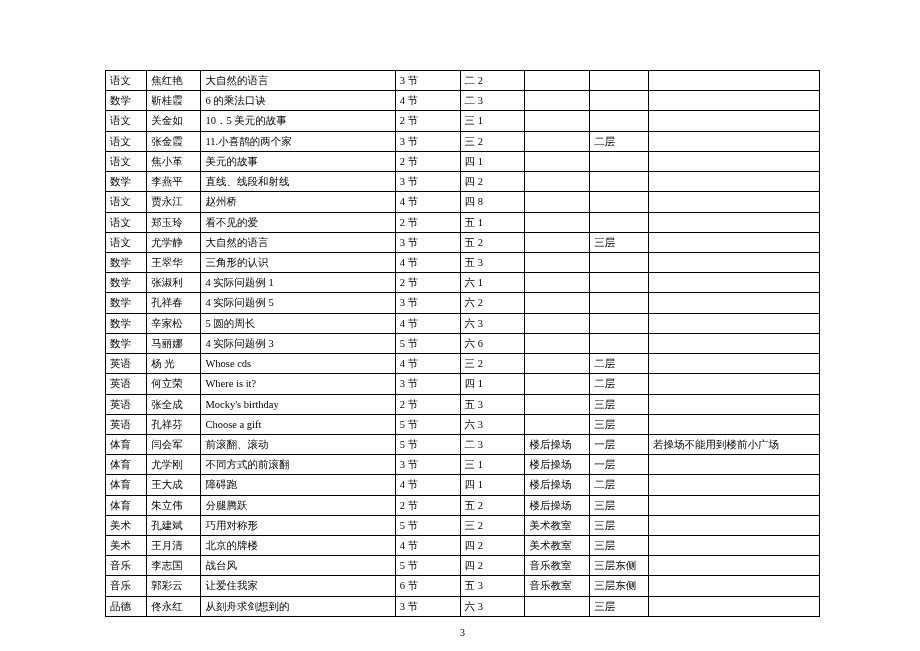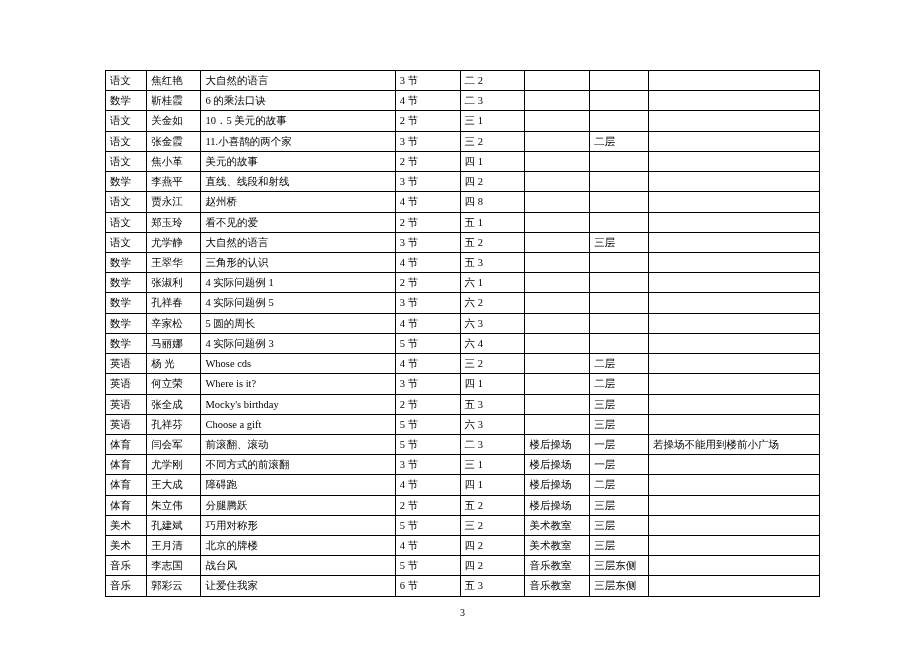--- a/index.html
+++ b/index.html
@@ -184,21 +184,21 @@
         <td>六 3</td>
         <td></td>
         <td></td>
         <td></td>
       </tr>
       <tr>
         <td>数学</td>
         <td>马丽娜</td>
         <td>4 实际问题例 3</td>
         <td>5 节</td>
-        <td>六 4</td>
+        <td>六 6</td>
         <td></td>
         <td></td>
         <td></td>
       </tr>
       <tr>
         <td>英语</td>
         <td>杨   光</td>
         <td>Whose   cds</td>
         <td>4 节</td>
         <td>三 2</td>
@@ -309,16 +309,26 @@
       <tr>
         <td>音乐</td>
         <td>郭彩云</td>
         <td>让爱住我家</td>
         <td>6 节</td>
         <td>五 3</td>
         <td>音乐教室</td>
         <td>三层东侧</td>
         <td></td>
       </tr>
+      <tr>
+        <td>品德</td>
+        <td>佟永红</td>
+        <td>从刻舟求剑想到的</td>
+        <td>3 节</td>
+        <td>六 3</td>
+        <td></td>
+        <td>三层</td>
+        <td></td>
+      </tr>
     </tbody>
 </table>
 
 <div class="page-num">3</div>
 
 </body></html>

